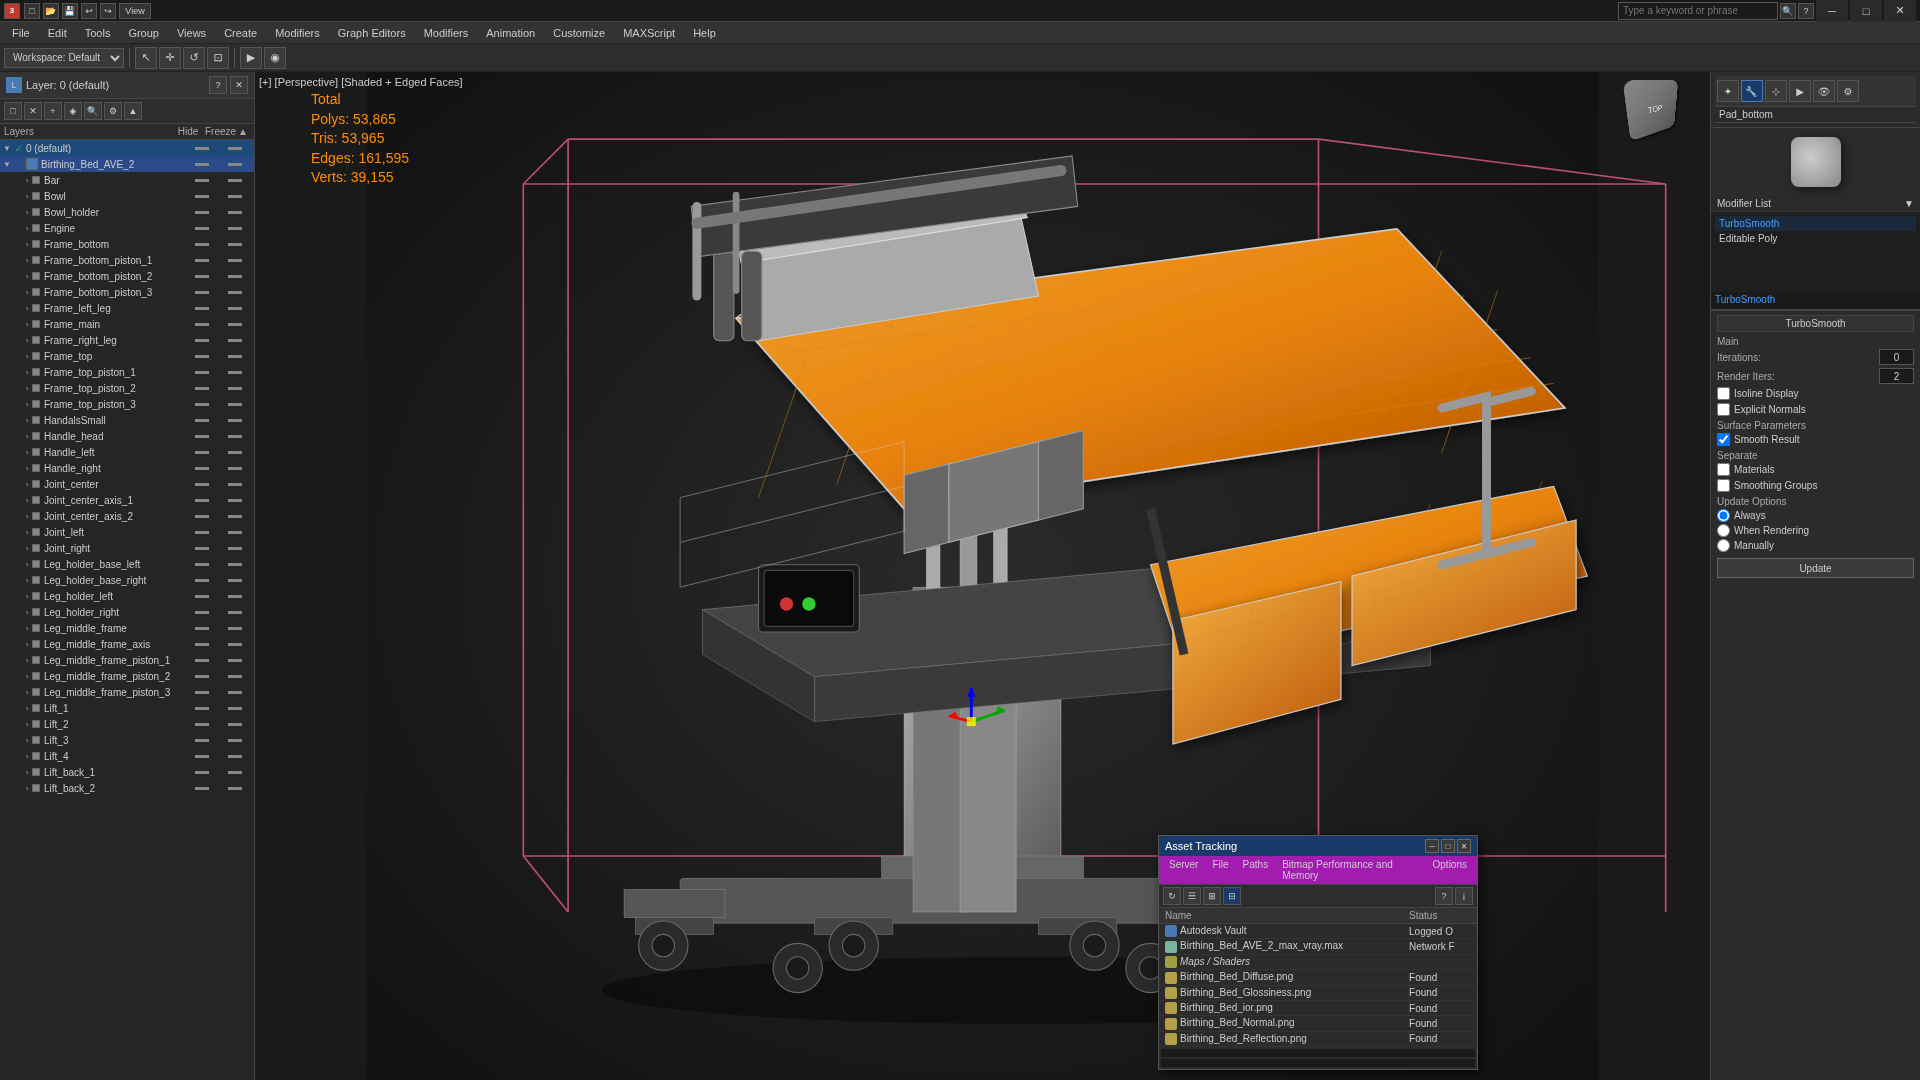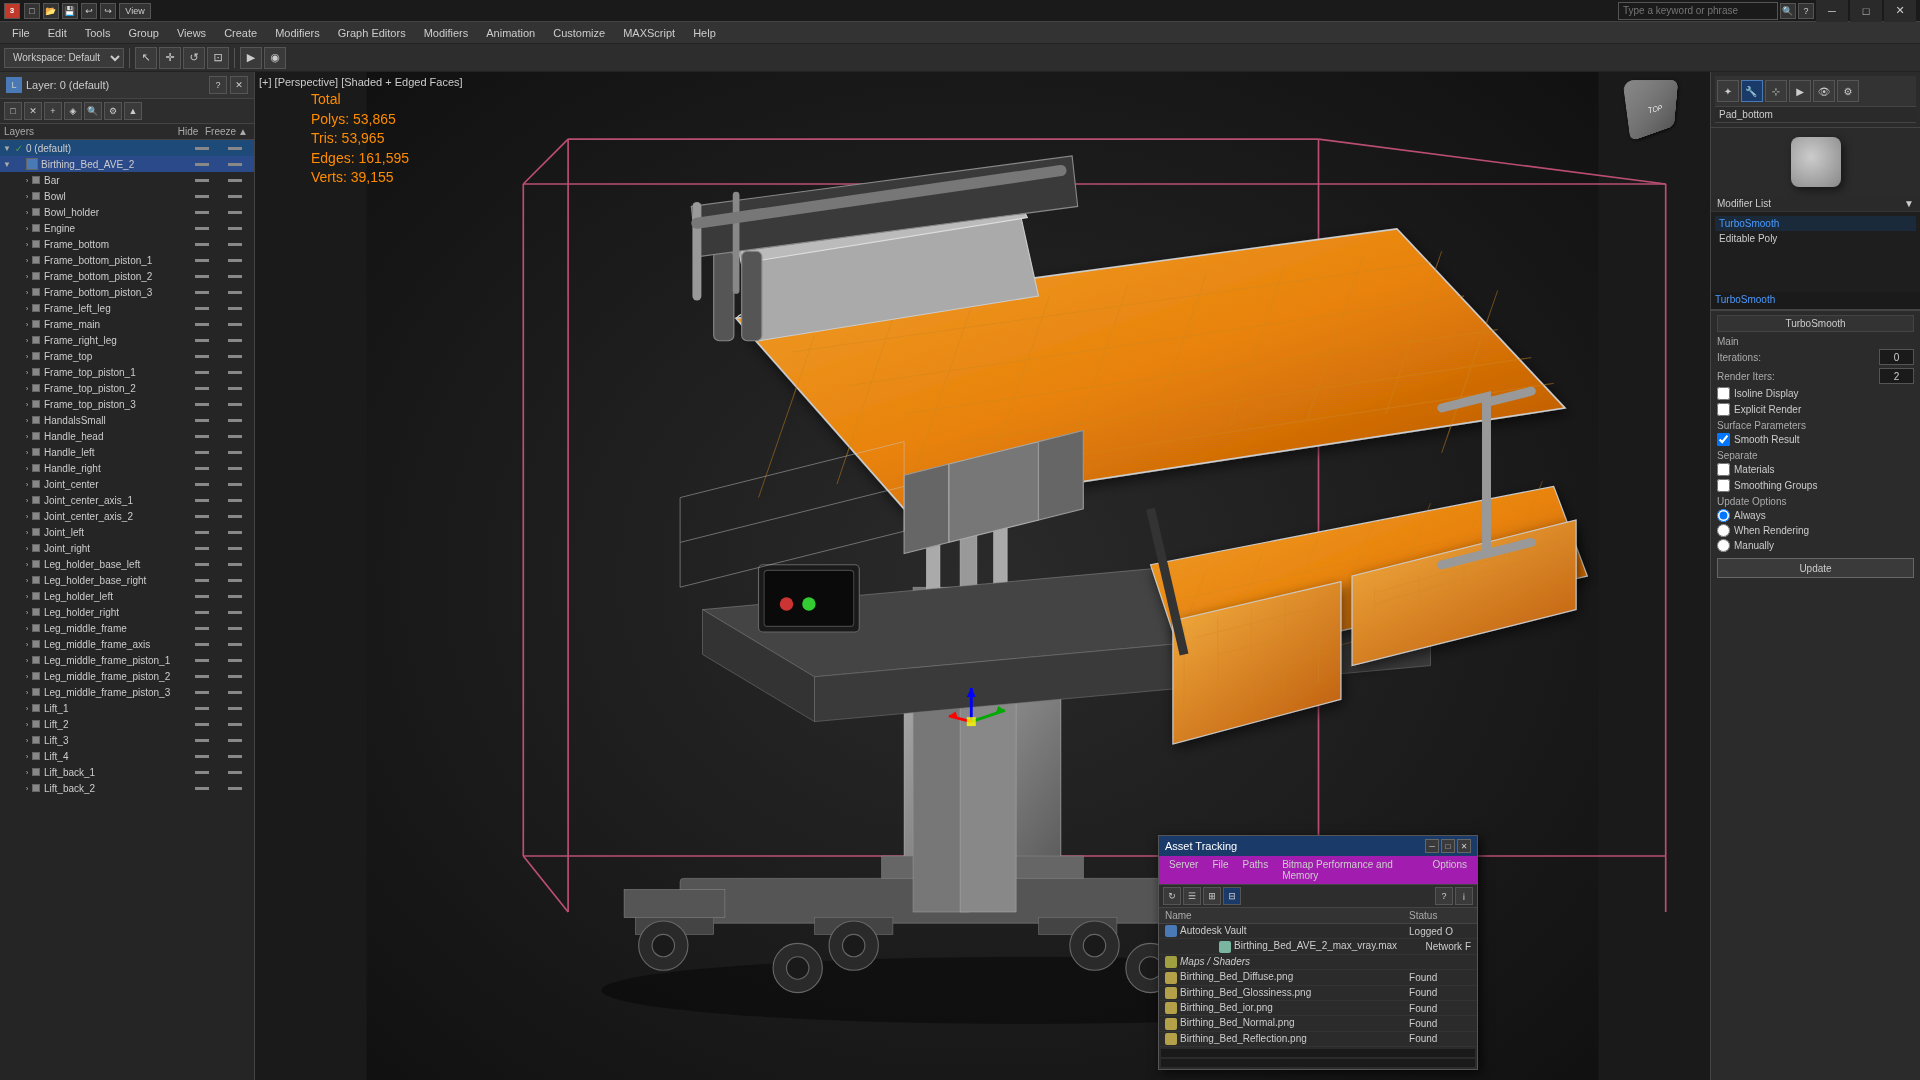--- a/index.html
+++ b/index.html
@@ -90,21 +90,21 @@
     .at-win-btn { width: 14px; height: 14px; background: #3a3a3a; border: 1px solid #666; display: flex; align-items: center; justify-content: center; font-size: 8px; cursor: pointer; color: #ccc; }
     #at-menubar { display: flex; gap: 2px; padding: 2px 4px; background: #a21caf; border-bottom: 1px solid #444; }
     .at-menu { font-size: 10px; color: #ccc; padding: 1px 6px; cursor: pointer; }
     #at-toolbar { display: flex; gap: 2px; padding: 2px 4px; background: #2d2d2d; border-bottom: 1px solid #444; }
     .at-tool { width: 18px; height: 18px; background: #3a3a3a; border: 1px solid #555; display: flex; align-items: center; justify-content: center; font-size: 9px; cursor: pointer; color: #ccc; }
     .at-tool.active { background: #1a3a6a; }
     #at-table { width: 100%; border-collapse: collapse; font-size: 10px; }
     #at-table th { background: #333; padding: 2px 6px; text-align: left; border-bottom: 1px solid #444; color: #aaa; font-weight: normal; }
     #at-table td { padding: 1px 6px; border-bottom: 1px solid #333; color: #ccc; white-space: nowrap; overflow: hidden; text-overflow: ellipsis; max-width: 200px; }
     .at-row-vault td { color: #4a9aff; }
-    .at-row-file td { color: #ccc; padding-left: 14px; text-align: right; }
+    .at-row-file td { color: #ccc; padding-left: 14px; }
     .at-row-folder td { color: #aaa; padding-left: 20px; font-style: italic; }
     .at-row-asset td { color: #ccc; padding-left: 28px; }
     .at-icon { display: inline-block; width: 12px; height: 12px; margin-right: 3px; vertical-align: middle; border-radius: 2px; }
     .at-icon.vault { background: #4a7ab5; }
     .at-icon.file { background: #7ab5a0; }
     .at-icon.folder { background: #a0a040; }
     .at-icon.asset { background: #b5a04a; }
     #at-scrollbar { height: 8px; background: #1a1a1a; margin: 2px; }
     #at-statusbar { height: 8px; background: #1a1a1a; margin: 2px; }
 
@@ -1060,21 +1060,21 @@
       <div class="param-row">
         <span class="param-label">Render Iters:</span>
         <input class="param-input" type="text" value="2" style="">
       </div>
       <div class="checkbox-row">
         <input type="checkbox" class="param-checkbox" style="">
         <span>Isoline Display</span>
       </div>
       <div class="checkbox-row">
         <input type="checkbox" class="param-checkbox" style="">
-        <span>Explicit Render</span>
+        <span>Explicit Normals</span>
       </div>
       <div class="section-label">Surface Parameters</div>
       <div class="checkbox-row">
         <input type="checkbox" class="param-checkbox" checked="" style="">
         <span>Smooth Result</span>
       </div>
       <div class="section-label">Separate</div>
       <div class="checkbox-row">
         <input type="checkbox" class="param-checkbox" style="">
         <span>Materials</span>

